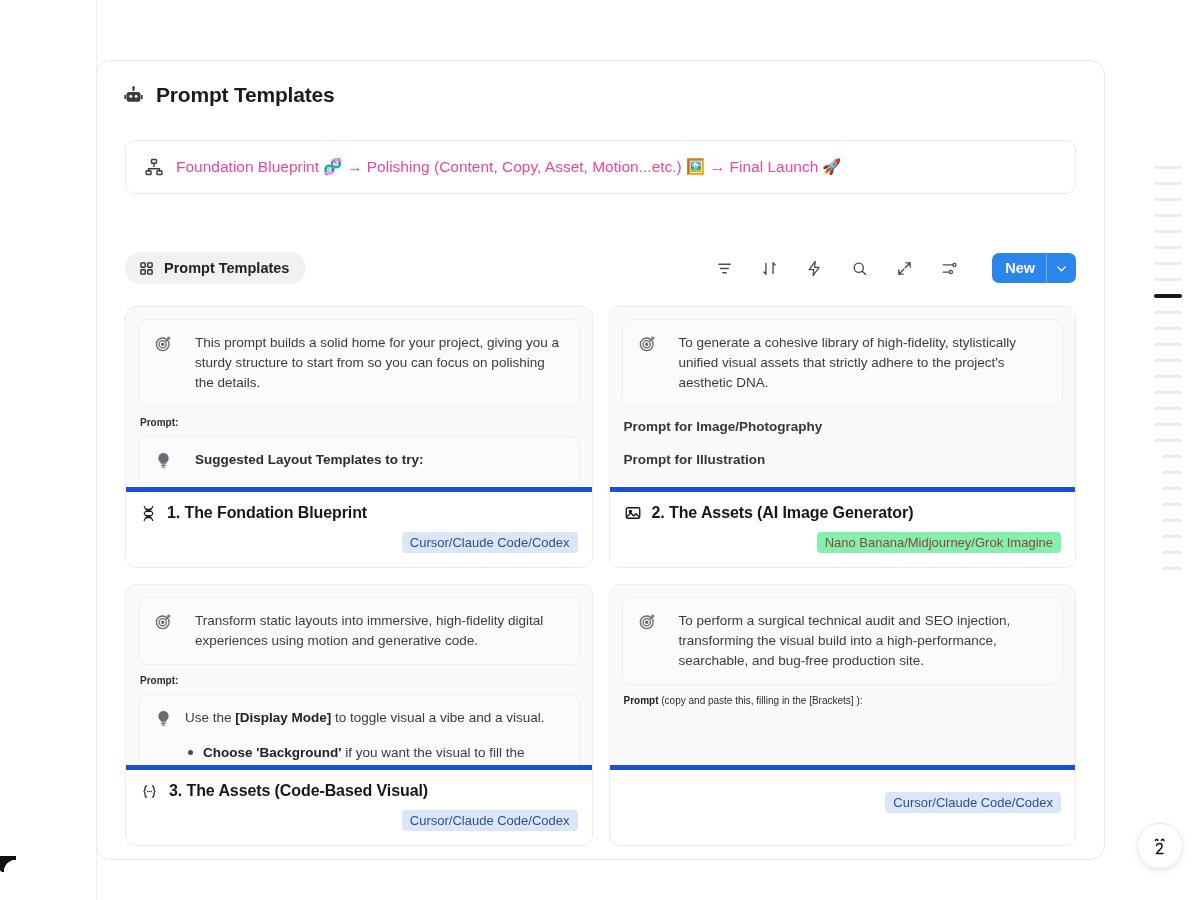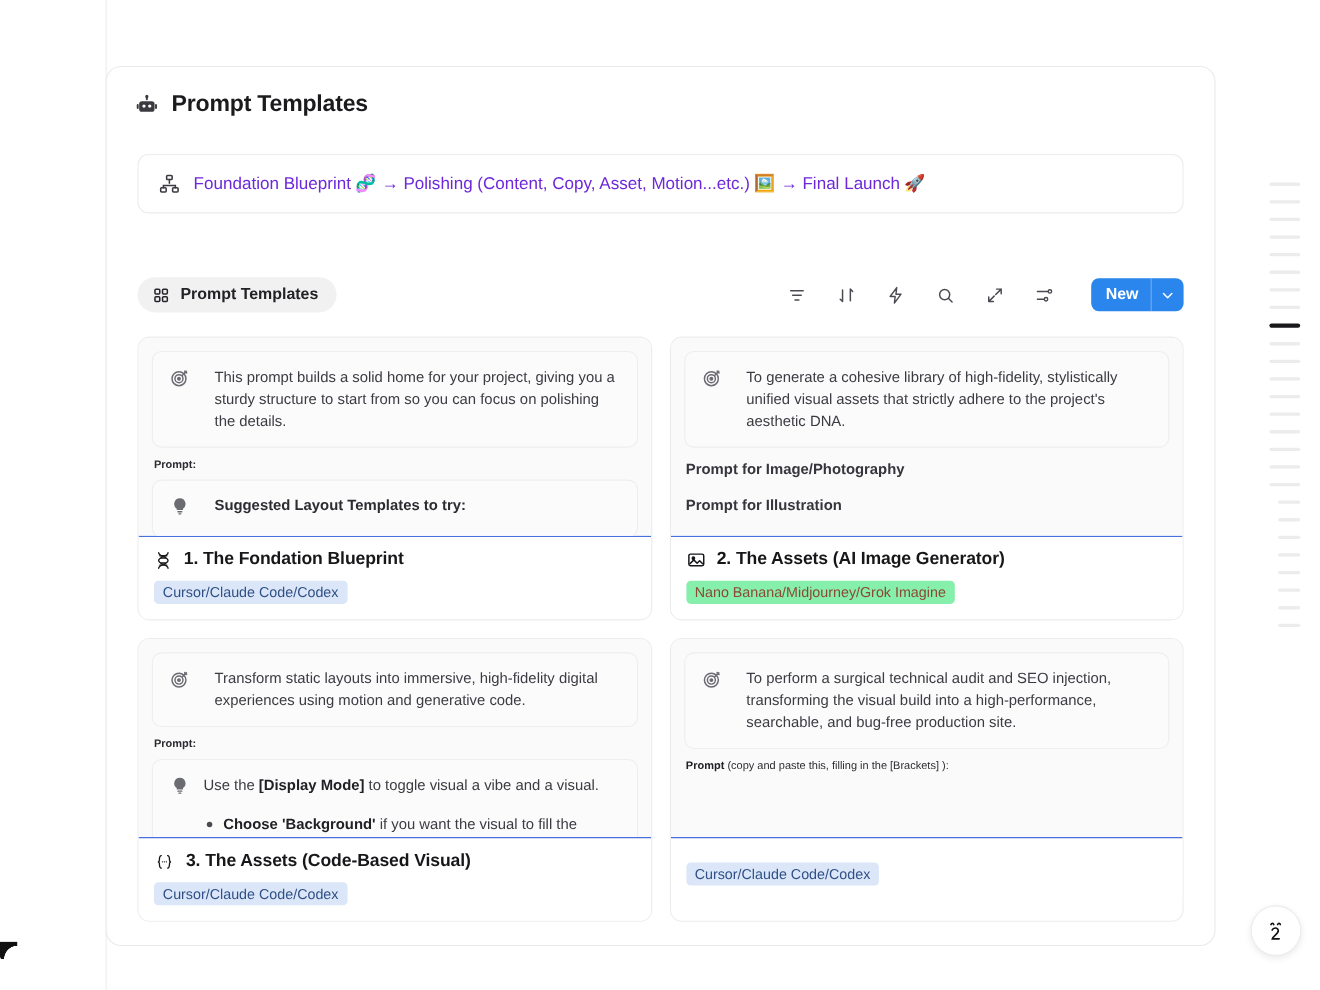--- a/index.html
+++ b/index.html
@@ -45,21 +45,21 @@
   .breadcrumb-bar {
     margin: 33px 28px 0 28px;
     border: 1px solid #ececee;
     border-radius: 10px;
     height: 54px;
     display: flex; align-items: center; gap: 12px;
     padding: 0 18px;
     background: #fff;
   }
   .breadcrumb-text {
-    font-size: 15.5px; color: #6d28d9; white-space: nowrap; text-align: right;
+    font-size: 15.5px; color: #ec4899; white-space: nowrap; text-align: right;
   }
 
   .toolbar {
     margin: 58px 28px 0 28px;
     display: flex; align-items: center; justify-content: space-between;
   }
   .pill {
     display: inline-flex; align-items: center; gap: 10px;
     background: #f1f1f2; border-radius: 999px;
     padding: 8px 17px 8px 14px;
@@ -104,23 +104,24 @@
   .lbl { font-size: 10px; font-weight: 700; color: #2c2c31; margin: 10px 0 8px 2px; }
   .lbl .thin { font-weight: 400; }
   .plain-line { font-size: 13.5px; font-weight: 600; color: #35353b; margin: 0 0 18px 2px; }
   .plain-line:first-of-type { margin-top: 2px; }
   .bullet-row { display: flex; gap: 10px; margin: 10px 0 0 34px; }
   .bullet-dot { width: 5px; height: 5px; border-radius: 50%; background: #4a4a50; margin-top: 8px; flex: 0 0 auto; }
   .bullet-row p { font-size: 13.5px; line-height: 21px; color: #3b3b41; }
   b { font-weight: 700; color: #212125; }
 
   .card-footer {
-    border-top: 1px solid #1d4ed8;
+    border-top: 5px solid #1d4ed8;
     background: #fff;
     padding: 12px 14px 14px 14px;
+    text-align: right;
   }
   .card-title { display: flex; align-items: center; gap: 10px; }
   .card-title .t { font-size: 16px; font-weight: 700; color: #17171a; letter-spacing: -0.1px; }
   .tag {
     display: inline-block; margin-top: 10px;
     font-size: 13px; padding: 3px 8px; border-radius: 4px;
   }
   .tag.blue { background: #dbe7f8; color: #2f4f86; }
   .tag.peach { background: #86efac; color: #8a4a33; }
 

